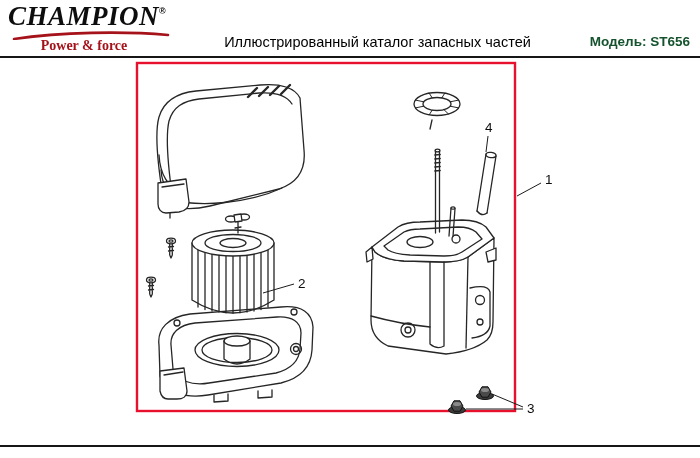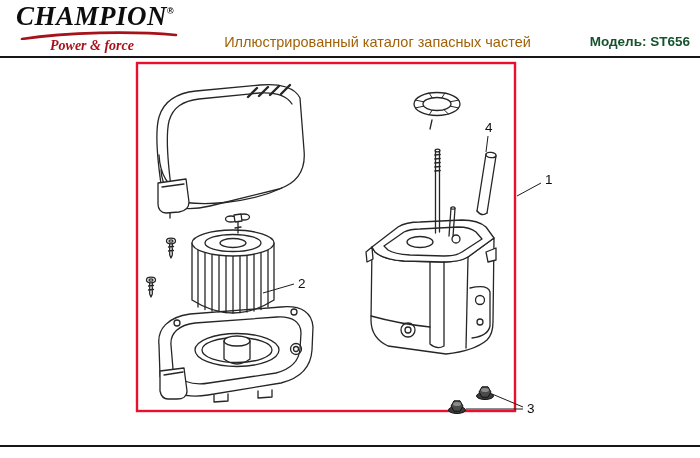--- a/index.html
+++ b/index.html
@@ -1,35 +1,35 @@
 <!DOCTYPE html>
 <html><head>
 <meta charset="utf-8">
 <style>
   *{margin:0;padding:0;box-sizing:border-box}
   html,body{width:700px;height:458px}
   body{
     position:relative;background:#ffffff;overflow:hidden;
     font-family:"Liberation Sans",sans-serif;color:#111;
   }
-  .logo{position:absolute;left:16px;top:3px;width:172px}
+  .logo{position:absolute;left:8px;top:3px;width:172px}
   .brand-row{white-space:nowrap;line-height:1}
   .brand{
     font-family:"Liberation Serif",serif;font-weight:bold;font-style:italic;
     font-size:27px;letter-spacing:.5px;color:#0d0d0d;
   }
   .reg{font-size:9px;font-weight:bold;vertical-align:11px;color:#0d0d0d}
   .swoosh{display:block;margin:1px 0 0 4px}
   .tagline{
-    font-family:"Liberation Serif",serif;font-weight:bold;font-style:italic;
+    font-family:"Liberation Serif",serif;font-weight:bold;
     font-size:14px;color:#a6121a;text-align:center;width:152px;margin-top:-2px;
   }
   .title{
     position:absolute;top:34px;left:185px;width:385px;text-align:center;
-    font-size:14.5px;color:#a16207;
+    font-size:14.5px;color:#000000;
   }
   .model{position:absolute;top:34px;right:10px;font-size:13.5px;font-weight:bold;color:#14532d}
   .rule{position:absolute;left:0;width:700px;height:2px;background:#161616}
   .rule.top{top:56px}
   .rule.bottom{top:445px}
   svg.diagram{position:absolute;left:0;top:0}
 </style>
 </head>
 <body>
 

